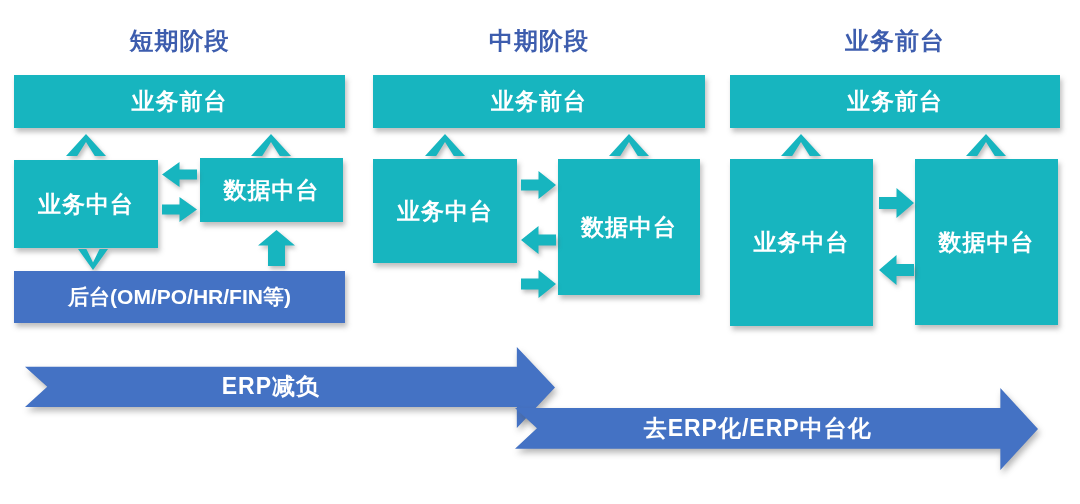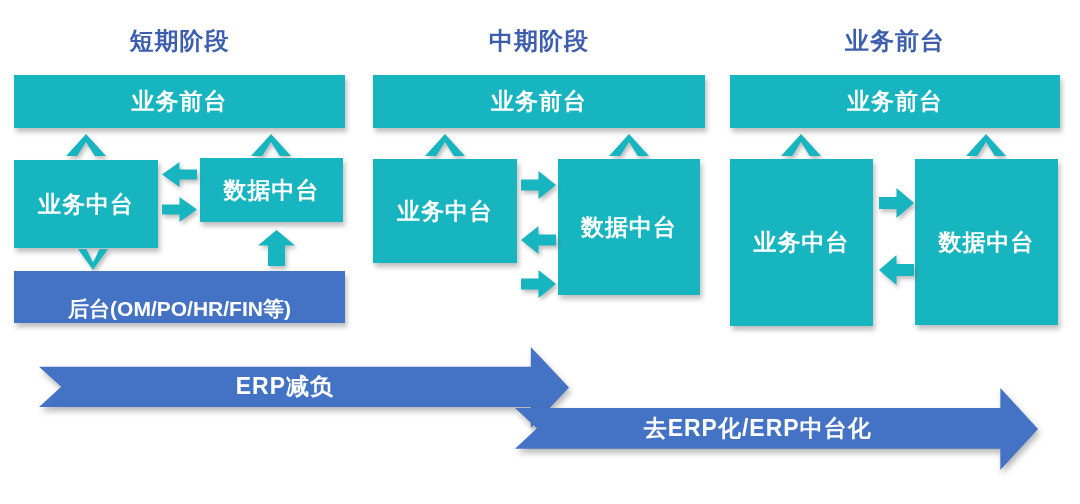--- a/index.html
+++ b/index.html
@@ -28,21 +28,21 @@
     display: flex;
     align-items: center;
     justify-content: center;
     color: #ffffff;
     font-weight: bold;
     font-size: 23px;
     box-shadow: 2px 4px 5px rgba(70,70,70,0.35);
     letter-spacing: 1px;
   }
   .teal-bg { background: var(--teal); }
-  .blue-bg { background: var(--blue); align-items: flex-end; }
+  .blue-bg { background: var(--blue); }
   .backend-bar { font-size: 21px; letter-spacing: 0; }
 
   
   .glyph {
     position: absolute;
     filter: drop-shadow(2px 3px 2px rgba(90,90,90,0.4));
   }
   .glyph .shape {
     width: 100%;
     height: 100%;
@@ -188,21 +188,21 @@
     <span>数据中台</span>
   </div>
 
   <div class="glyph arrow-right" style="left:879px; top:188px; width:35px; height:30px;">
       <div class="shape"></div>
     </div>
   <div class="glyph arrow-left" style="left:879px; top:255px; width:35px; height:30px;">
       <div class="shape"></div>
     </div>
 
-  <div class="timeline-arrow" style="left:39px; top:347px; width:530px; height:81px;">
+  <div class="timeline-arrow" style="left:25px; top:347px; width:530px; height:81px;">
     <div class="shape"></div>
     <div class="label">ERP减负</div>
   </div>
 
   <div class="timeline-arrow" style="left:515px; top:388px; width:523px; height:82px;">
     <div class="shape"></div>
     <div class="label">去ERP化/ERP中台化</div>
   </div>
 
 </div>

